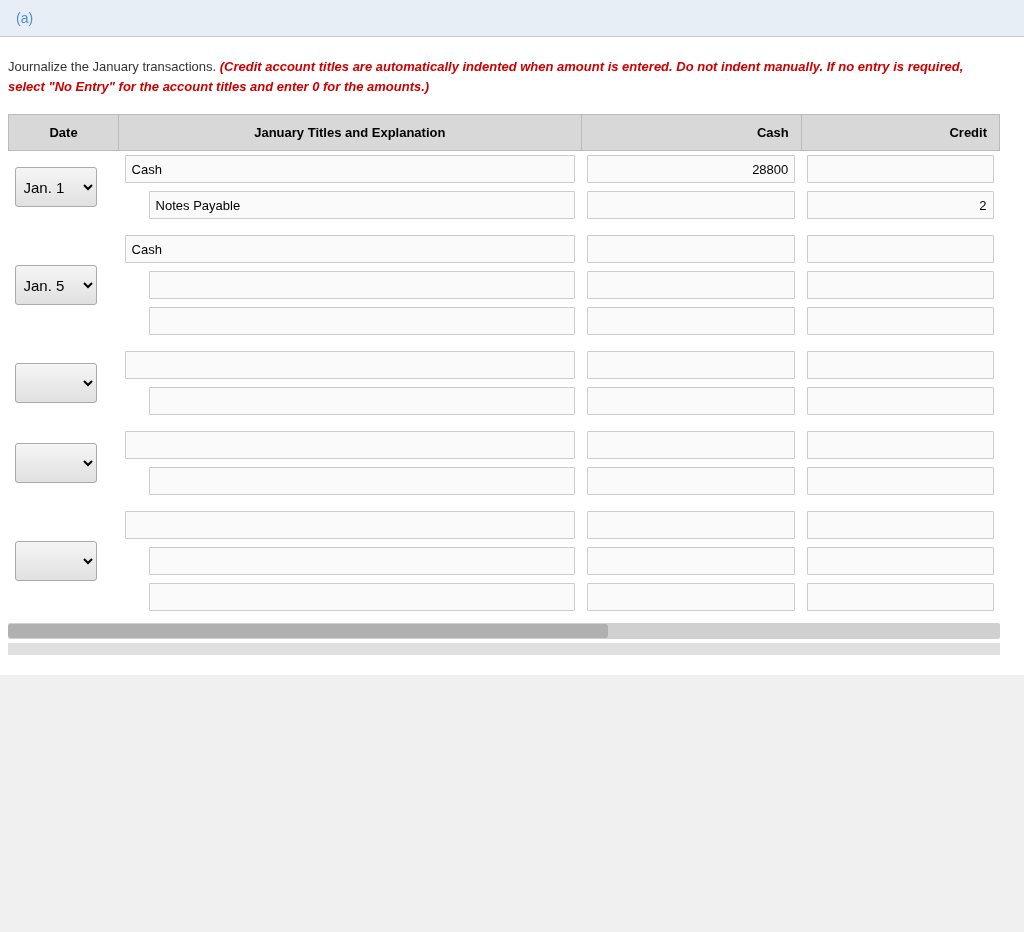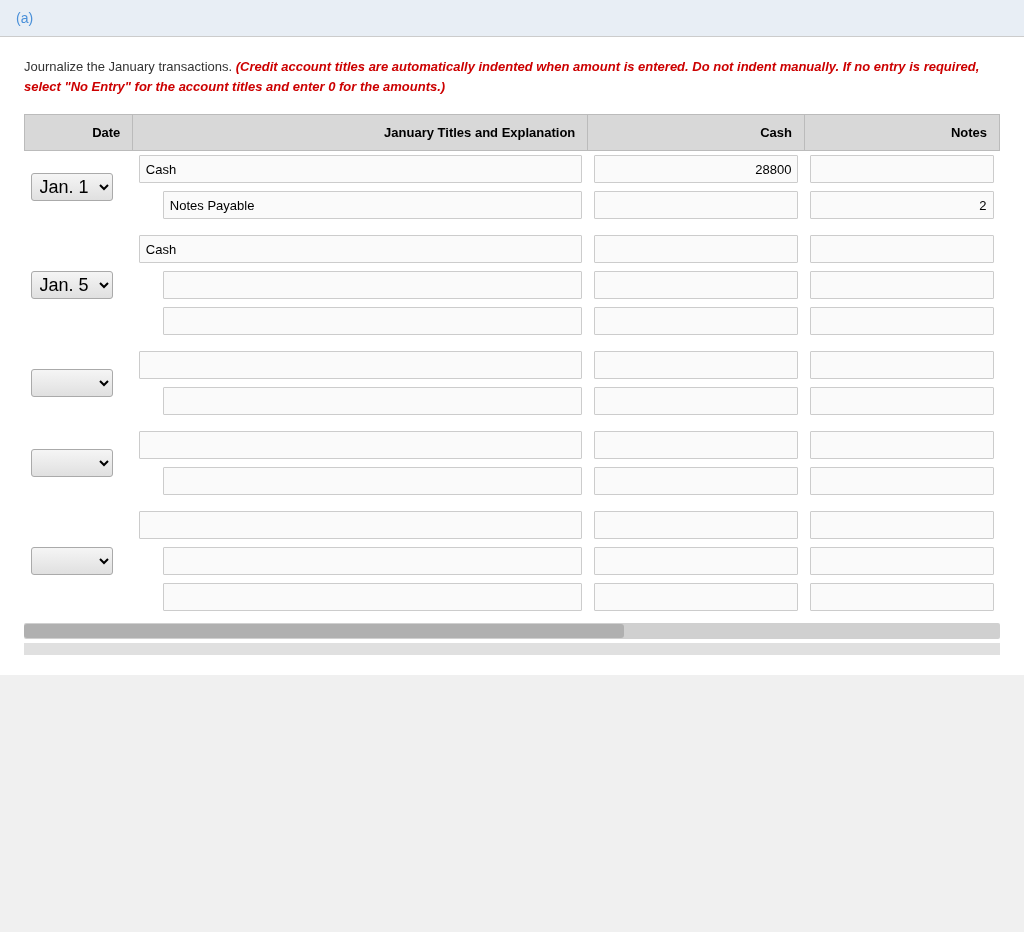--- a/index.html
+++ b/index.html
@@ -25,21 +25,21 @@
       color: #4a90d9;
       font-size: 14px;
       font-weight: normal;
       background: #e8eef5;
       border-bottom: 1px solid #ccc;
     }
 
     .main-content {
       background: #fff;
       margin: 0;
-      padding: 20px 24px 20px 24px;
+      padding: 20px 24px 20px 8px;
     }
 
     .instruction-text {
       font-size: 13px;
       color: #333;
       margin-bottom: 18px;
       line-height: 1.5;
     }
 
     .instruction-text .red-italic {
@@ -50,21 +50,21 @@
 
     .journal-table {
       width: 100%;
       border-collapse: collapse;
       background: #fff;
     }
 
     .journal-table thead tr th {
       background: #d8d8d8;
       padding: 10px 12px;
-      text-align: right;
+      text-align: center;
       font-weight: bold;
       font-size: 13px;
       border: 1px solid #bbb;
     }
 
     .journal-table thead tr th.debit-col,
     .journal-table thead tr th.credit-col {
       text-align: right;
     }
 
@@ -91,25 +91,25 @@
       padding: 4px 6px;
     }
 
     .credit-cell {
       width: 180px;
       padding: 4px 6px;
     }
 
     .date-select {
       width: 82px;
-      height: 28px;
+      height: 40px;
       border: 1px solid #aaa;
       background: linear-gradient(to bottom, #f5f5f5, #e0e0e0);
       border-radius: 3px;
-      font-size: 18px;
+      font-size: 15px;
       padding: 0 4px;
       cursor: pointer;
       appearance: auto;
     }
 
     .text-input {
       width: 100%;
       height: 28px;
       border: 1px solid #ccc;
       background: #fafafa;
@@ -177,21 +177,21 @@
     <p class="instruction-text">
       <span>Journalize the January transactions. </span><span class="red-italic">(Credit account titles are automatically indented when amount is entered. Do not indent manually. If no entry is required, select "No Entry" for the account titles and enter 0 for the amounts.)</span>
     </p>
 
     <table class="journal-table">
       <thead>
         <tr>
           <th class="date-col">Date</th>
           <th class="account-col">January Titles and Explanation</th>
           <th class="debit-col" style="text-align:right;">Cash</th>
-          <th class="credit-col" style="text-align:right;">Notes</th>
+          <th class="credit-col" style="text-align:right;">Credit</th>
         </tr>
       </thead>
       <tbody>
 
         <tr class="entry-row">
           <td class="date-cell" rowspan="2">
             <select class="date-select">
               <option>Jan. 1</option>
             </select>
           </td>

